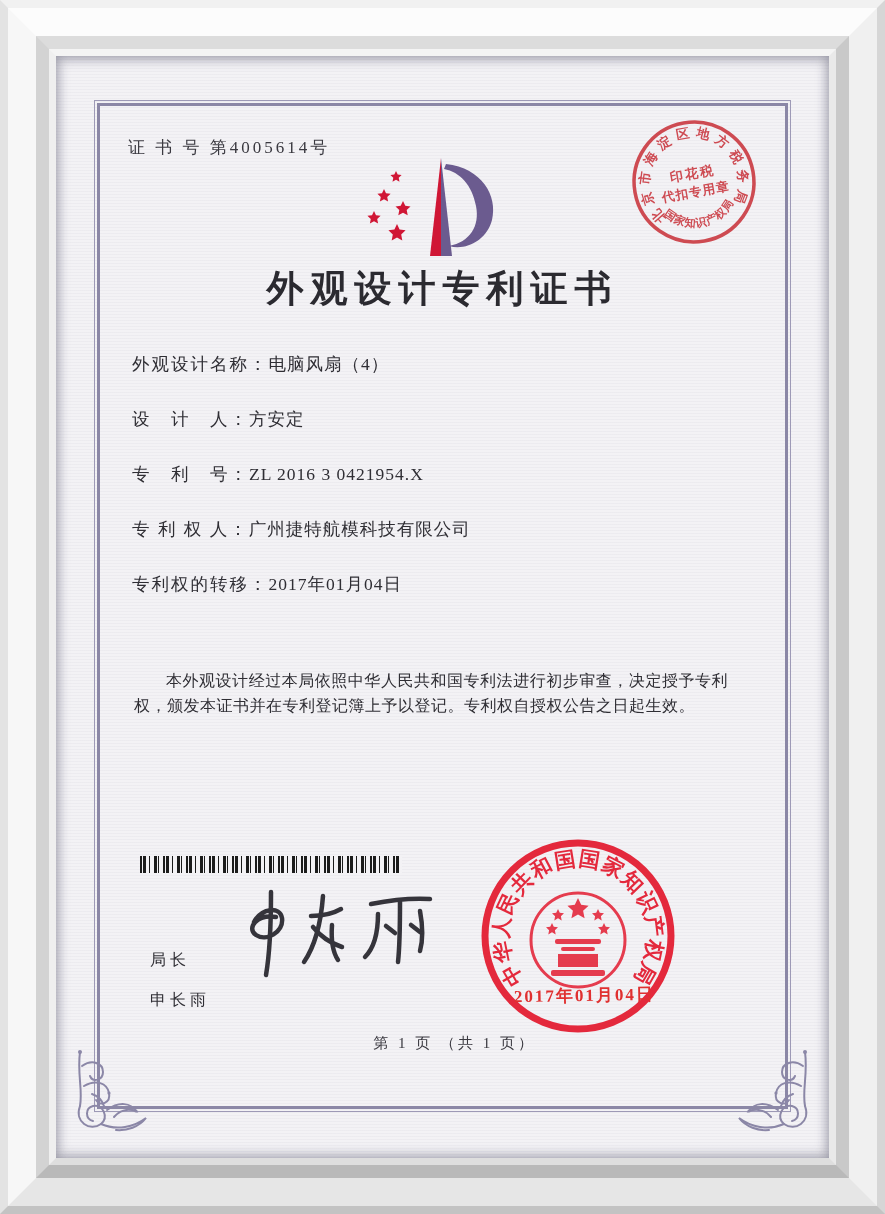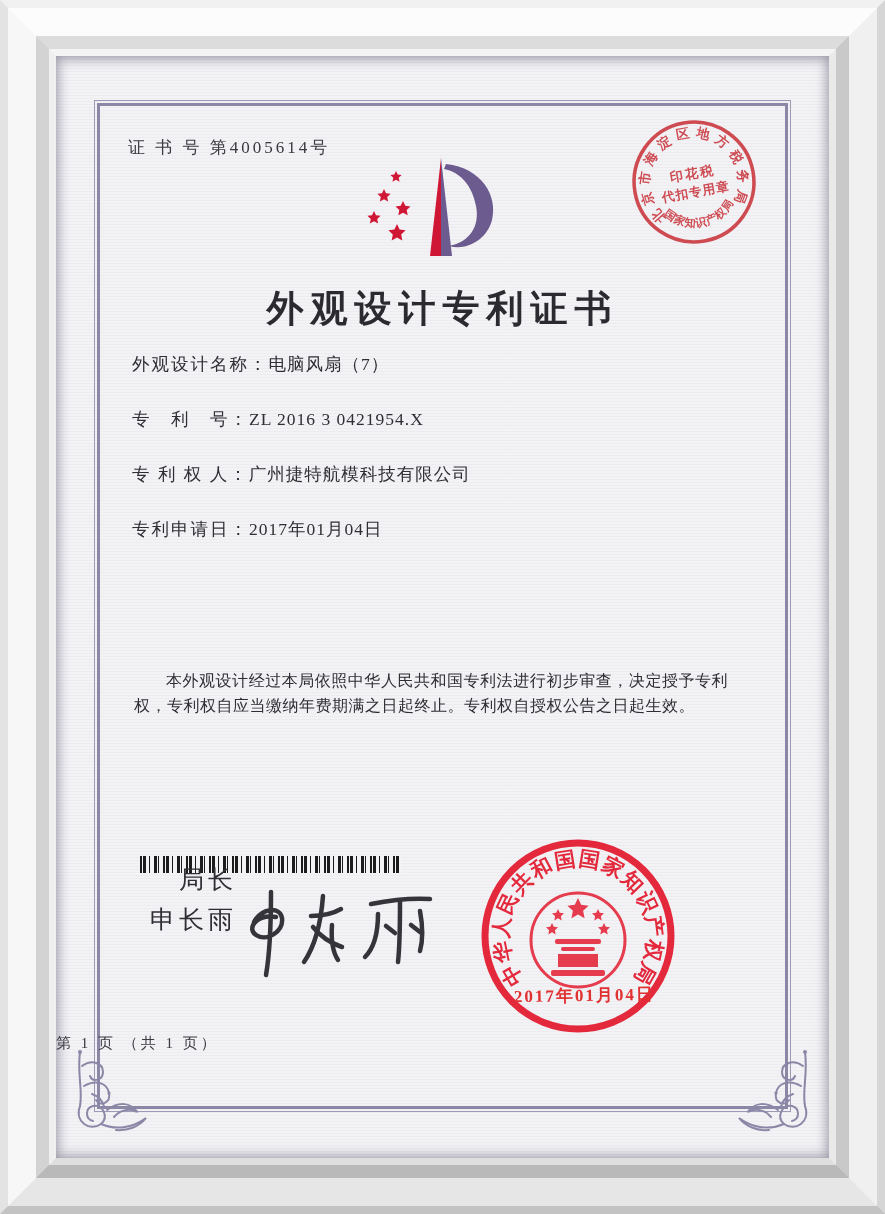--- a/index.html
+++ b/index.html
@@ -20,44 +20,44 @@
     color:#2f2e34;}
 
   .inner-border{position:absolute;left:38px;top:44px;right:38px;bottom:46px;border:1px solid #9d99b6;}
   .inner-border::after{content:'';position:absolute;inset:2px;border:3px solid #8b87a6;}
 
   .cert-number{position:absolute;left:72px;top:80px;font-size:17px;letter-spacing:3px;color:#3a3940;}
 
   .tax-seal{position:absolute;left:572px;top:60px;width:132px;height:132px;transform:rotate(-10deg);opacity:.88;}
   .logo{position:absolute;left:290px;top:98px;width:158px;height:110px;}
   .page-title{position:absolute;left:0;top:208px;width:100%;text-align:center;
-    font-size:37px;font-weight:bold;letter-spacing:7px;color:#2b2a30;margin-top:20px;}
+    font-size:37px;font-weight:bold;letter-spacing:7px;color:#2b2a30;}
 
   .fields{position:absolute;left:76px;top:296px;right:78px;}
   .field-row{margin-bottom:31px;font-size:17.5px;line-height:24px;letter-spacing:1px;white-space:nowrap;}
   .field-row .lab{letter-spacing:2px;}
 
   .paragraphs{position:absolute;left:78px;top:612px;width:594px;font-size:16px;line-height:25px;
     text-align:justify;letter-spacing:.5px;}
   .paragraphs p{margin:0;text-indent:2em;}
 
   .barcode{position:absolute;left:84px;top:800px;width:262px;height:17px;
     background:repeating-linear-gradient(90deg,
       #1c1c1c 0 2px,#f3f2f5 2px 3px,#1c1c1c 3px 6px,#f3f2f5 6px 9px,
       #1c1c1c 9px 10px,#f3f2f5 10px 14px,#1c1c1c 14px 17px,#f3f2f5 17px 18px,
       #1c1c1c 18px 19px,#f3f2f5 19px 23px);}
 
-  .signoff{position:absolute;left:94px;top:804px;font-size:25px;letter-spacing:4px;line-height:40px;color:#2f2e34;text-align:right;}
+  .signoff{position:absolute;left:94px;top:884px;font-size:16px;letter-spacing:4px;line-height:40px;color:#2f2e34;}
   .signature{position:absolute;left:170px;top:826px;width:235px;height:100px;}
 
   .official-seal{position:absolute;left:422px;top:780px;width:200px;height:200px;opacity:.92;z-index:2;}
   .seal-date{position:absolute;left:458px;top:928px;z-index:3;color:#e03030;font-size:17px;
     letter-spacing:2px;font-weight:bold;transform:rotate(-1deg);}
 
-  .footer{position:absolute;left:0;top:978px;width:100%;font-size:15px;
+  .footer{position:absolute;left:12px;top:978px;width:100%;text-align:center;font-size:15px;
     letter-spacing:3px;color:#3a3940;z-index:1;}
 
   .ornament{position:absolute;width:94px;height:94px;z-index:1;}
   .ornament.bl{left:16px;bottom:20px;}
   .ornament.br{right:16px;bottom:20px;transform:scaleX(-1);}
 </style>
 </head>
 <body>
 
 <div class="photo">
@@ -132,28 +132,29 @@
       </g>
       <g fill="#6b5b8f">
         <polygon points="95,4 95,102 106,102"></polygon>
         <path d="M100,10 C136,14 152,42 146,66 C141,86 120,97 103,92 C124,88 134,72 130,52 C126,31 114,18 98,15 Z"></path>
       </g>
     </svg>
 
     <div class="page-title">外观设计专利证书</div>
 
     <div class="fields">
-      <div class="field-row"><span class="lab">外观设计名称：</span><span>电脑风扇（7）</span></div>
+      <div class="field-row"><span class="lab">外观设计名称：</span><span>电脑风扇（4）</span></div>
+      <div class="field-row"><span class="lab">设　计　人：</span><span>方安定</span></div>
       <div class="field-row"><span class="lab">专　利　号：</span><span>ZL 2016 3 0421954.X</span></div>
       <div class="field-row"><span class="lab">专 利 权 人：</span><span>广州捷特航模科技有限公司</span></div>
-      <div class="field-row"><span class="lab">专利申请日：</span><span>2017年01月04日</span></div>
+      <div class="field-row"><span class="lab">专利权的转移：</span><span>2017年01月04日</span></div>
     </div>
 
     <div class="paragraphs">
-      <p>本外观设计经过本局依照中华人民共和国专利法进行初步审查，决定授予专利权，专利权自应当缴纳年费期满之日起终止。专利权自授权公告之日起生效。</p>
+      <p>本外观设计经过本局依照中华人民共和国专利法进行初步审查，决定授予专利权，颁发本证书并在专利登记簿上予以登记。专利权自授权公告之日起生效。</p>
     </div>
 
     <div class="barcode"></div>
 
     <div class="signoff">
       <div>局长</div>
       <div>申长雨</div>
     </div>
 
     <svg class="signature" viewBox="0 0 235 100">

